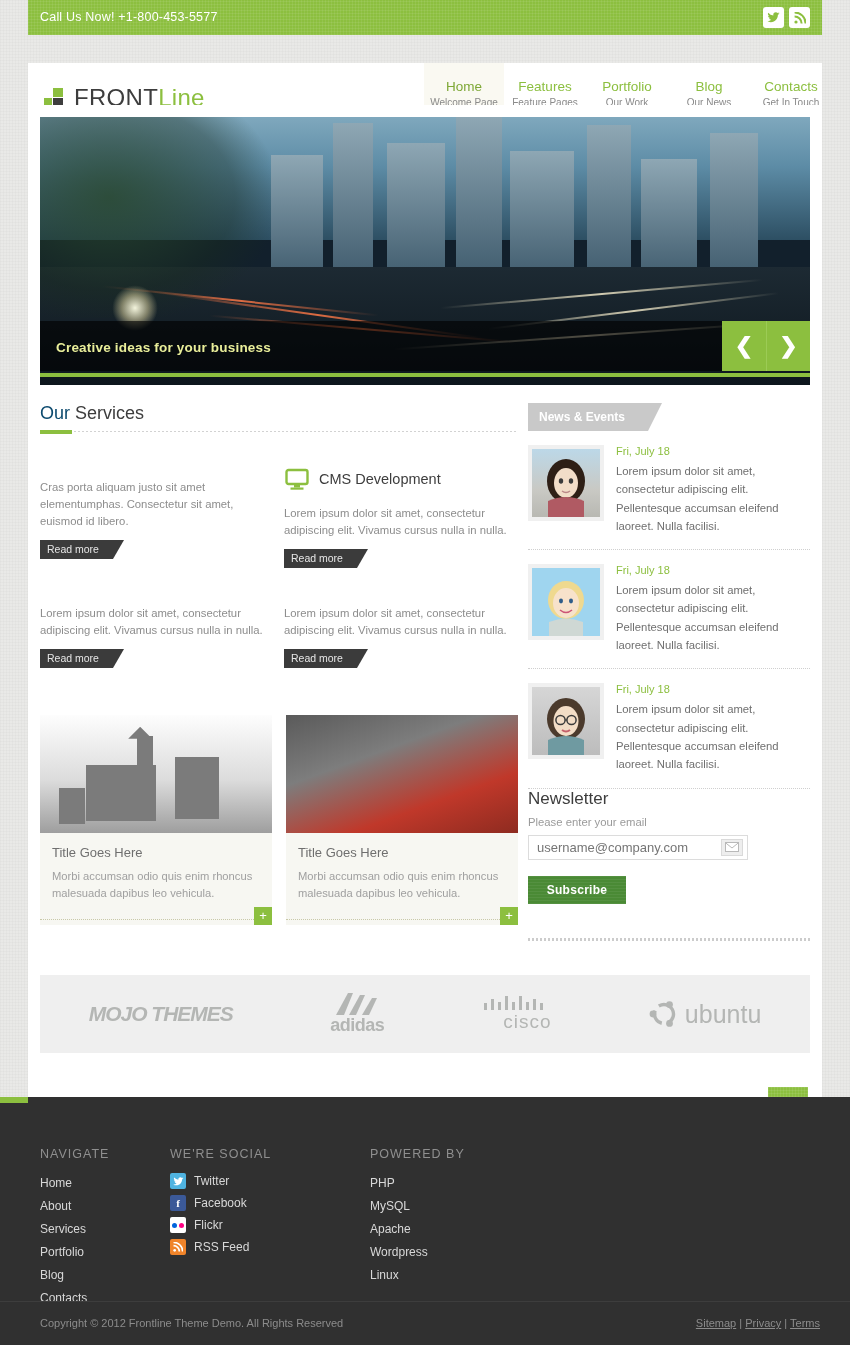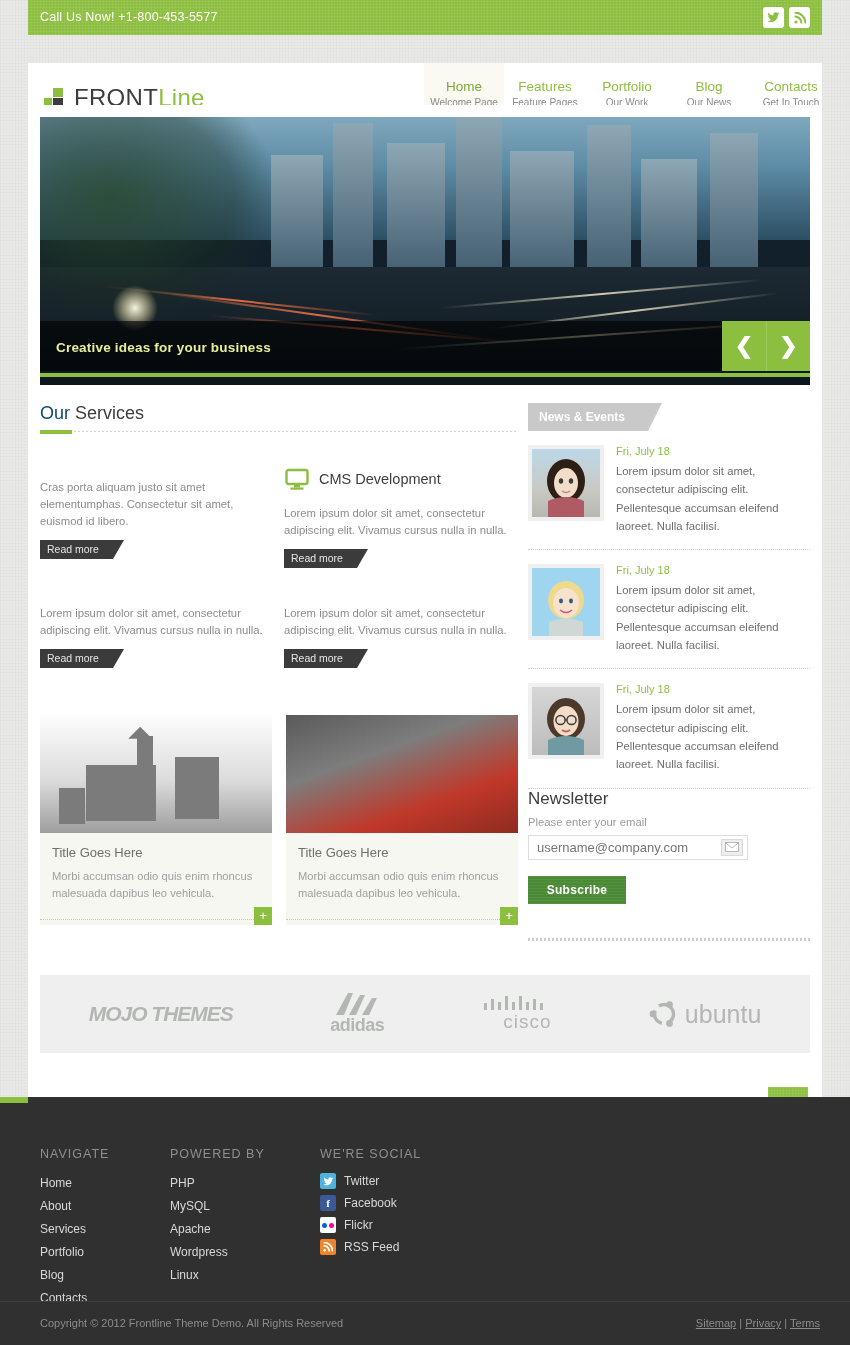--- a/index.html
+++ b/index.html
@@ -558,31 +558,20 @@
         <ul>
           <li><a>Home</a></li>
           <li><a>About</a></li>
           <li><a>Services</a></li>
           <li><a>Portfolio</a></li>
           <li><a>Blog</a></li>
           <li><a>Contacts</a></li>
         </ul>
       </div>
 
-      <div class="fcol fcol-pow">
-        <div class="fcol-h">POWERED BY</div>
-        <ul>
-          <li><a>PHP</a></li>
-          <li><a>MySQL</a></li>
-          <li><a>Apache</a></li>
-          <li><a>Wordpress</a></li>
-          <li><a>Linux</a></li>
-        </ul>
-      </div>
-
       <div class="fcol fcol-soc">
         <div class="fcol-h">WE'RE SOCIAL</div>
         <div style="margin-top:12px;">
           <div class="soc-row">
             <span class="soc-ico" style="background:#4fb3e0;">
               <svg width="11" height="9" viewBox="0 0 13 11">
                   <path d="M12.6 1.4a5 5 0 0 1-1.4.4A2.5 2.5 0 0 0 12.3.5a5 5 0 0 1-1.6.6A2.5 2.5 0 0 0 6.4 3.4 7 7 0 0 1 1.3.7a2.5 2.5 0 0 0 .8 3.3 2.4 2.4 0 0 1-1.1-.3 2.5 2.5 0 0 0 2 2.4 2.5 2.5 0 0 1-1.1 0 2.5 2.5 0 0 0 2.3 1.7A5 5 0 0 1 0 9.1a7 7 0 0 0 3.8 1.1c4.6 0 7.1-3.8 7.1-7.1v-.3a5 5 0 0 0 1.7-1.4z" fill="#fff"></path>
                 </svg>
             </span>
             <a>Twitter</a>
@@ -603,20 +592,31 @@
               <svg width="10" height="10" viewBox="0 0 12 12">
                   <circle cx="2" cy="10" r="1.6" fill="#fff"></circle>
                   <path d="M0.6 5.4a6 6 0 0 1 6 6h2a8 8 0 0 0-8-8z" fill="#fff"></path>
                   <path d="M0.6 1.4a10 10 0 0 1 10 10h2a12 12 0 0 0-12-12z" fill="#fff"></path>
                 </svg>
             </span>
             <a>RSS Feed</a>
           </div>
         </div>
       </div>
+
+      <div class="fcol fcol-pow">
+        <div class="fcol-h">POWERED BY</div>
+        <ul>
+          <li><a>PHP</a></li>
+          <li><a>MySQL</a></li>
+          <li><a>Apache</a></li>
+          <li><a>Wordpress</a></li>
+          <li><a>Linux</a></li>
+        </ul>
+      </div>
     </div>
 
     <div class="copybar">
       <div class="copy-text">Copyright © 2012 Frontline Theme Demo. All Rights Reserved</div>
       <div class="copy-links">
         <a>Sitemap</a> |
         <a>Privacy</a> |
         <a>Terms</a>
       </div>
     </div>

